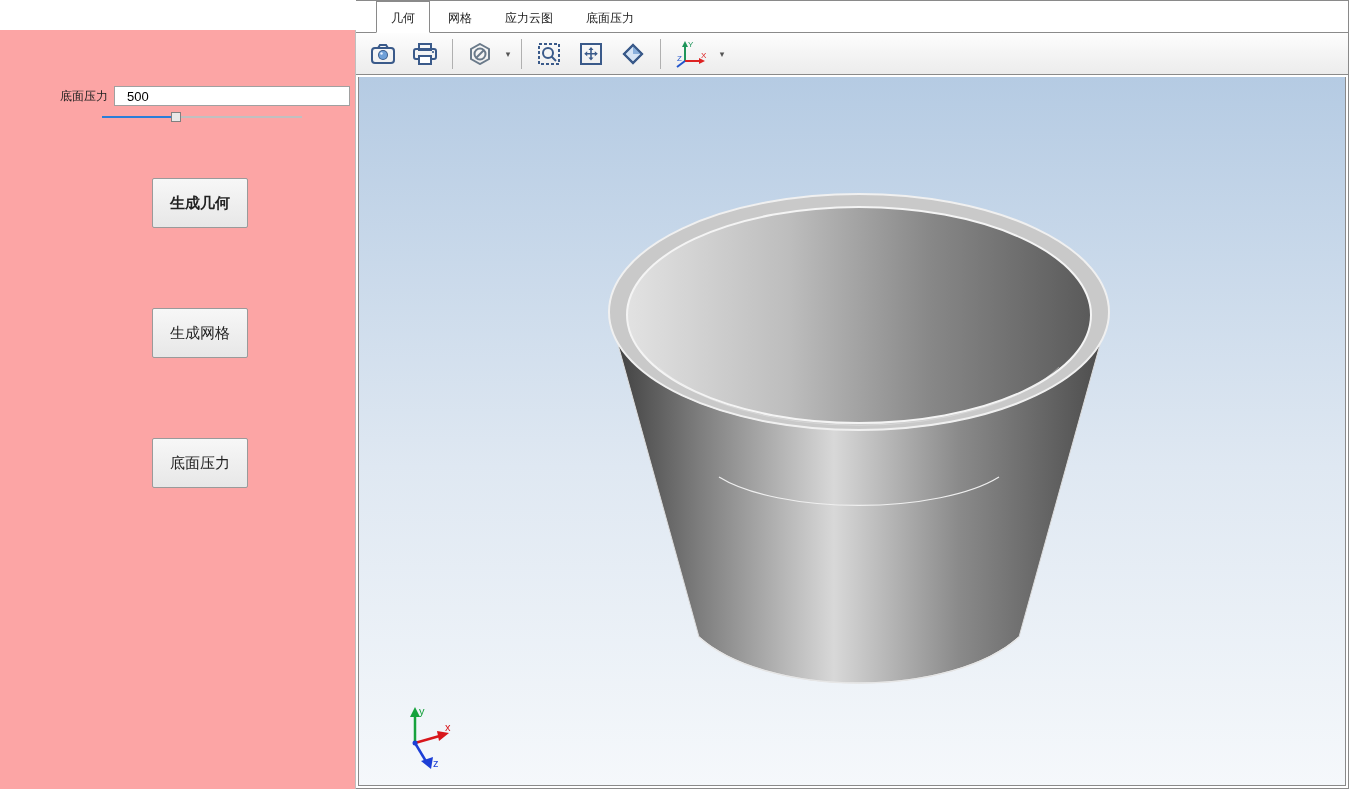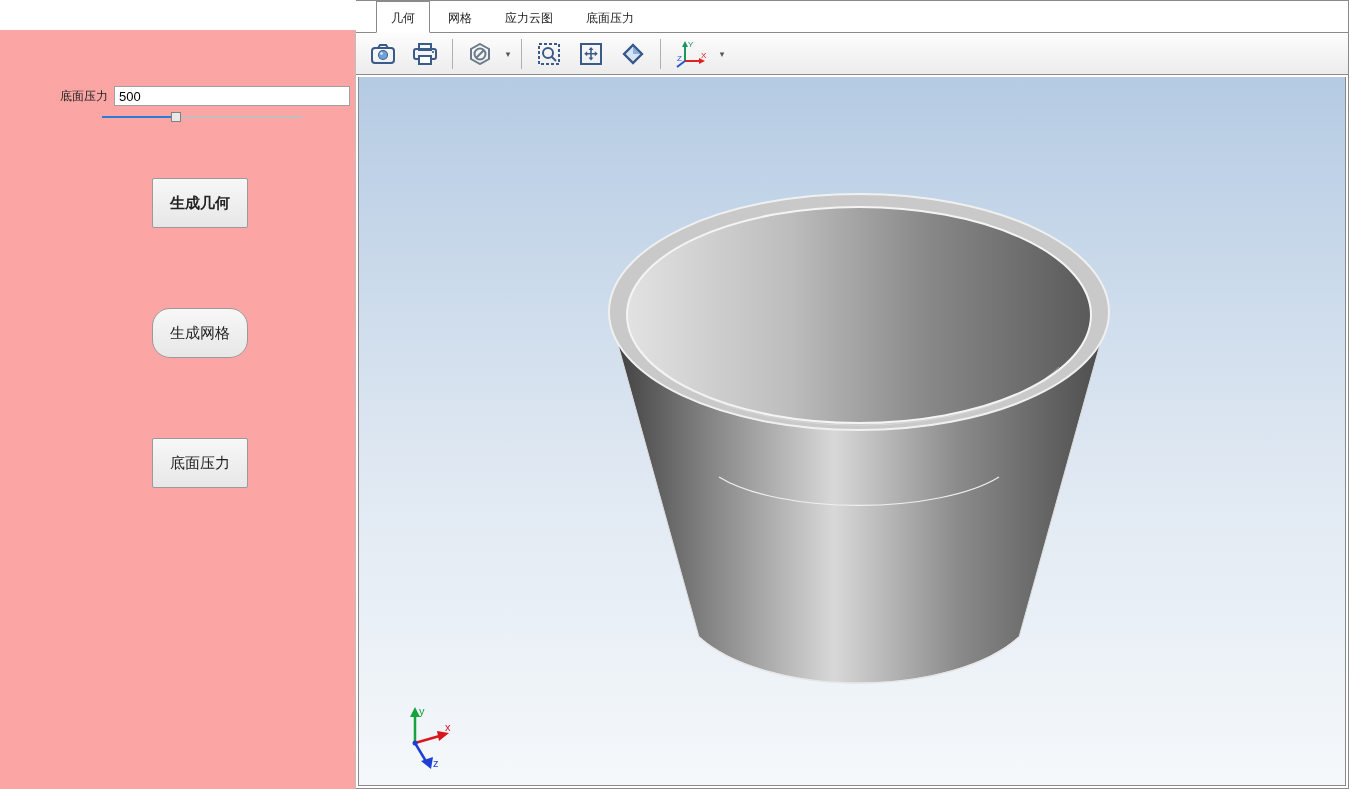--- a/index.html
+++ b/index.html
@@ -12,21 +12,21 @@
     border-right: 1px solid #bfbfbf;
     margin-top: 30px;
   }
   .param-row {
     position: absolute; top: 56px; left: 60px; width: 290px;
     display: flex; align-items: center; gap: 6px;
   }
   .param-label { font-size: 12px; color: #222; white-space: nowrap; }
   .param-input {
     flex: 1; height: 20px; border: 1px solid #a0a0a0; background: #fff;
-    font-family: inherit; font-size: 13px; padding: 0 4px; color: #000;
+    font-family: inherit; font-size: 13px; padding: 0 12px; color: #000;
   }
   .slider-wrap {
     position: absolute; top: 82px; left: 102px; width: 200px; height: 12px;
   }
   .slider-track {
     position: absolute; top: 4px; left: 0; width: 100%; height: 2px;
     background: #c0c0c0;
   }
   .slider-fill {
     position: absolute; top: 4px; left: 0; width: 37%; height: 2px;
@@ -103,21 +103,21 @@
     <input class="param-input" type="text" value="500" style="">
   </div>
 
   <div class="slider-wrap">
     <div class="slider-track"></div>
     <div class="slider-fill"></div>
     <div class="slider-thumb"></div>
   </div>
 
 <button class="side-btn" style="top: 148px; font-weight: bold;">生成几何</button>
-    <button class="side-btn" style="top: 278px; border-radius: 18px;">生成网格</button>
+    <button class="side-btn" style="top: 278px;">生成网格</button>
     <button class="side-btn" style="top: 408px;">底面压力</button>
   </div>
 
 <div class="right-area">
 
   <div class="tab-bar" id="tab-bar">
       <div class="tab active">几何</div>
       <div class="tab">网格</div>
       <div class="tab">应力云图</div>
       <div class="tab">底面压力</div>

